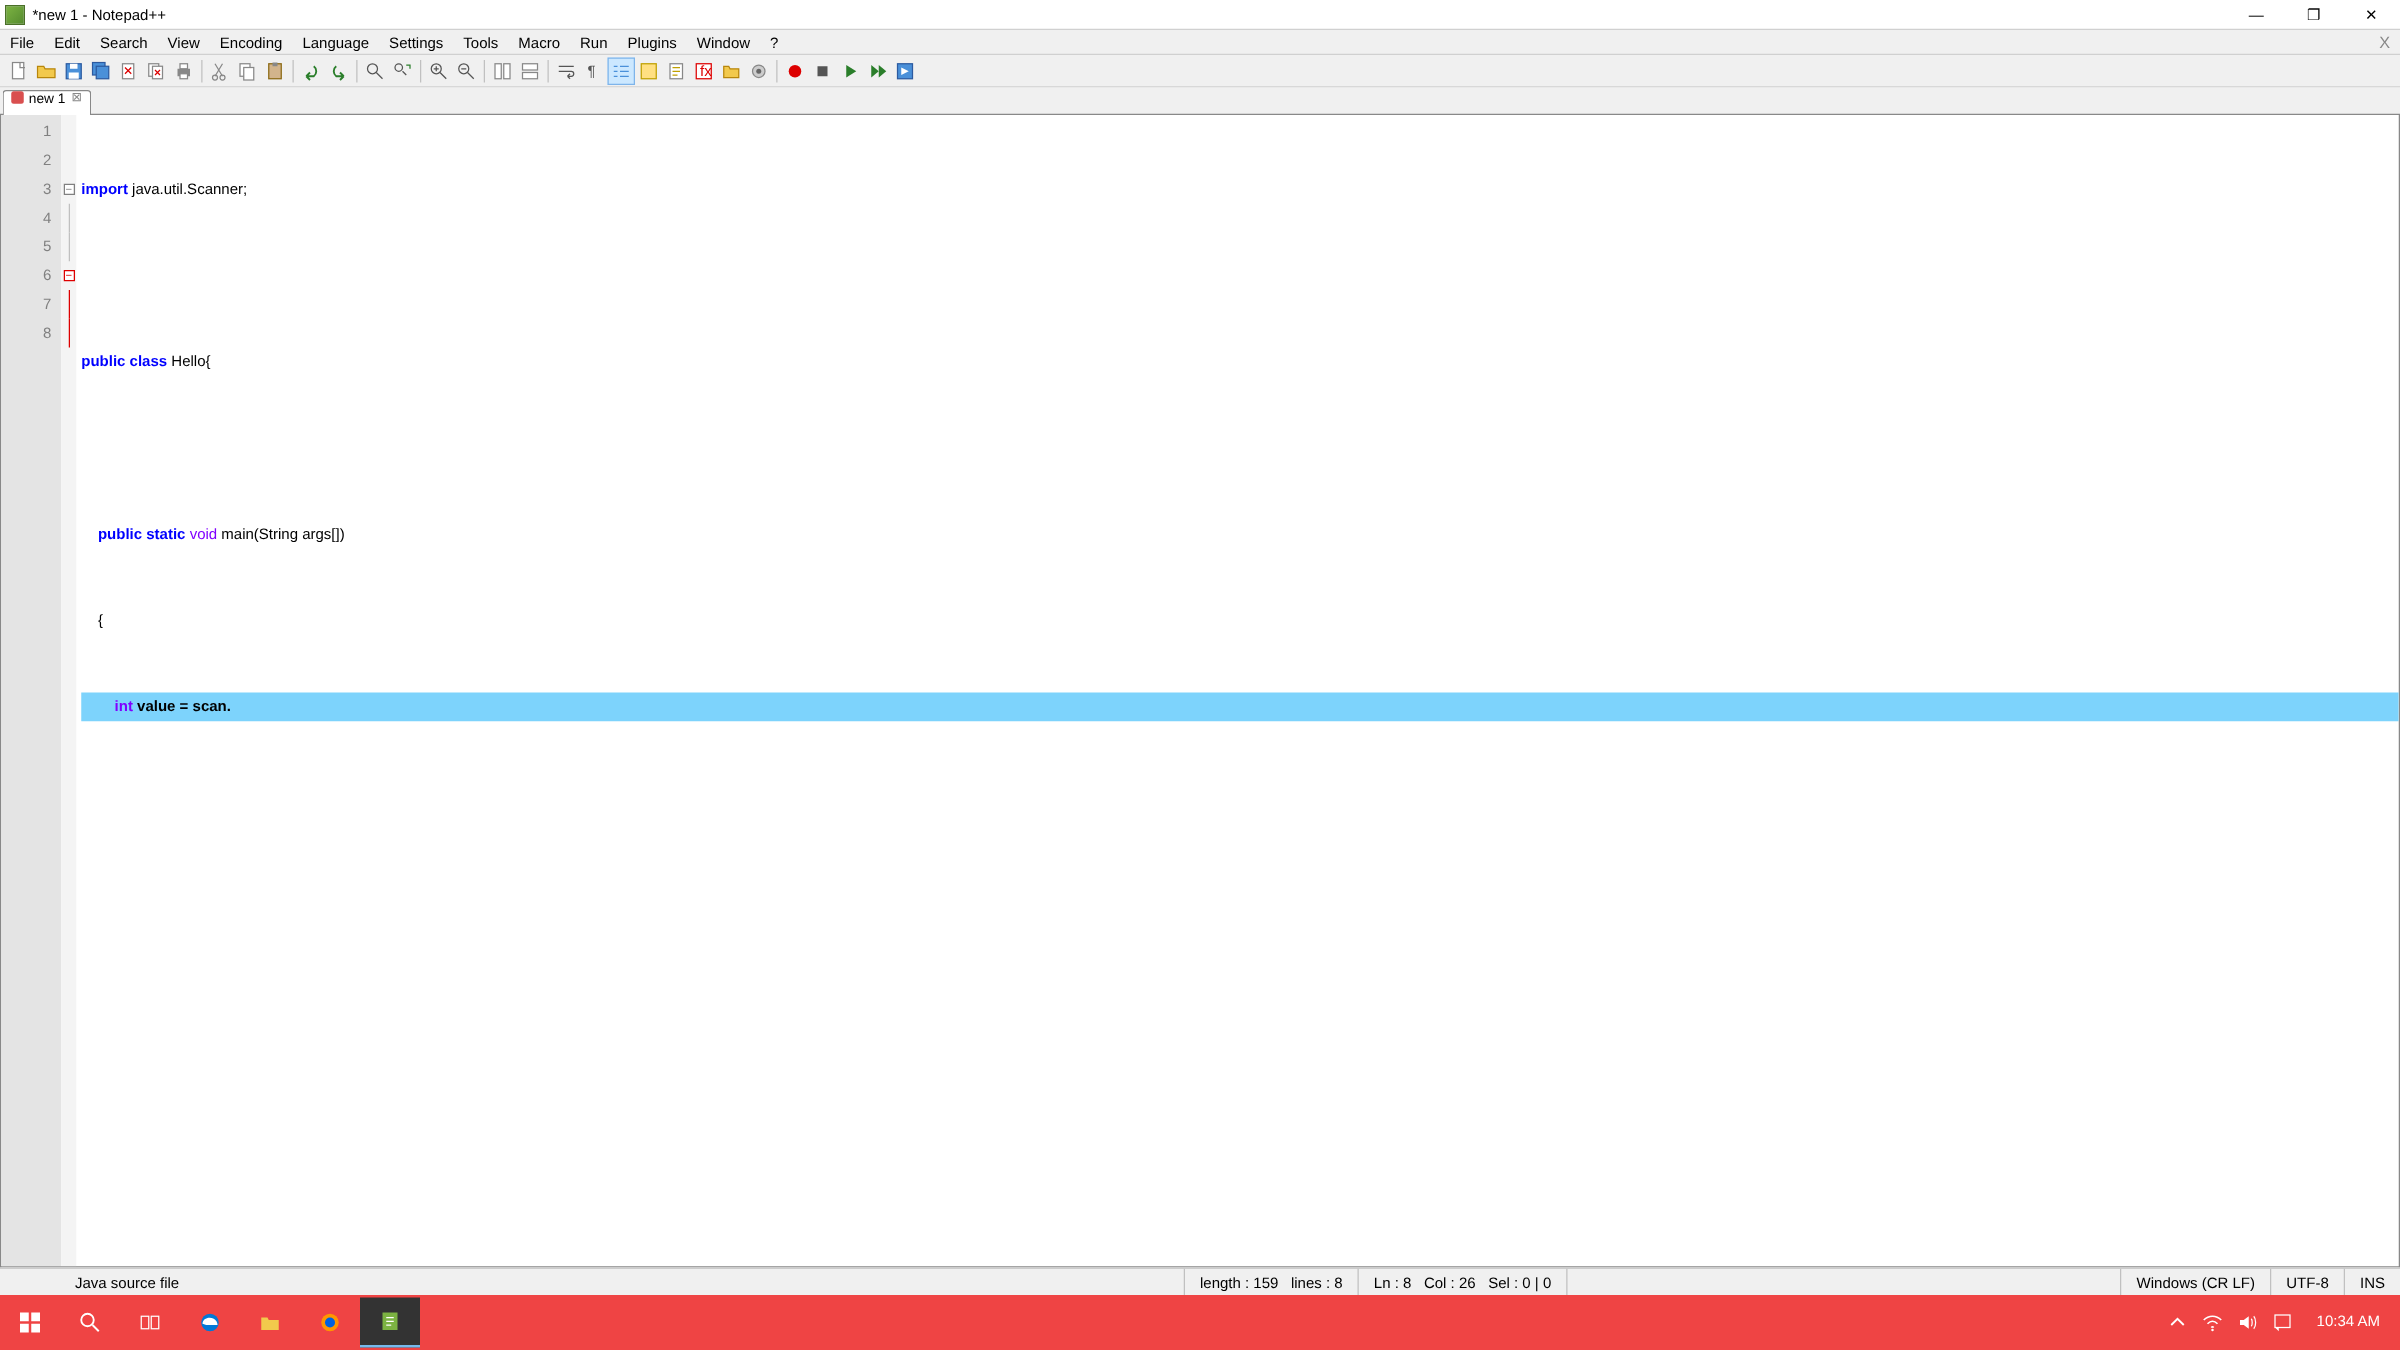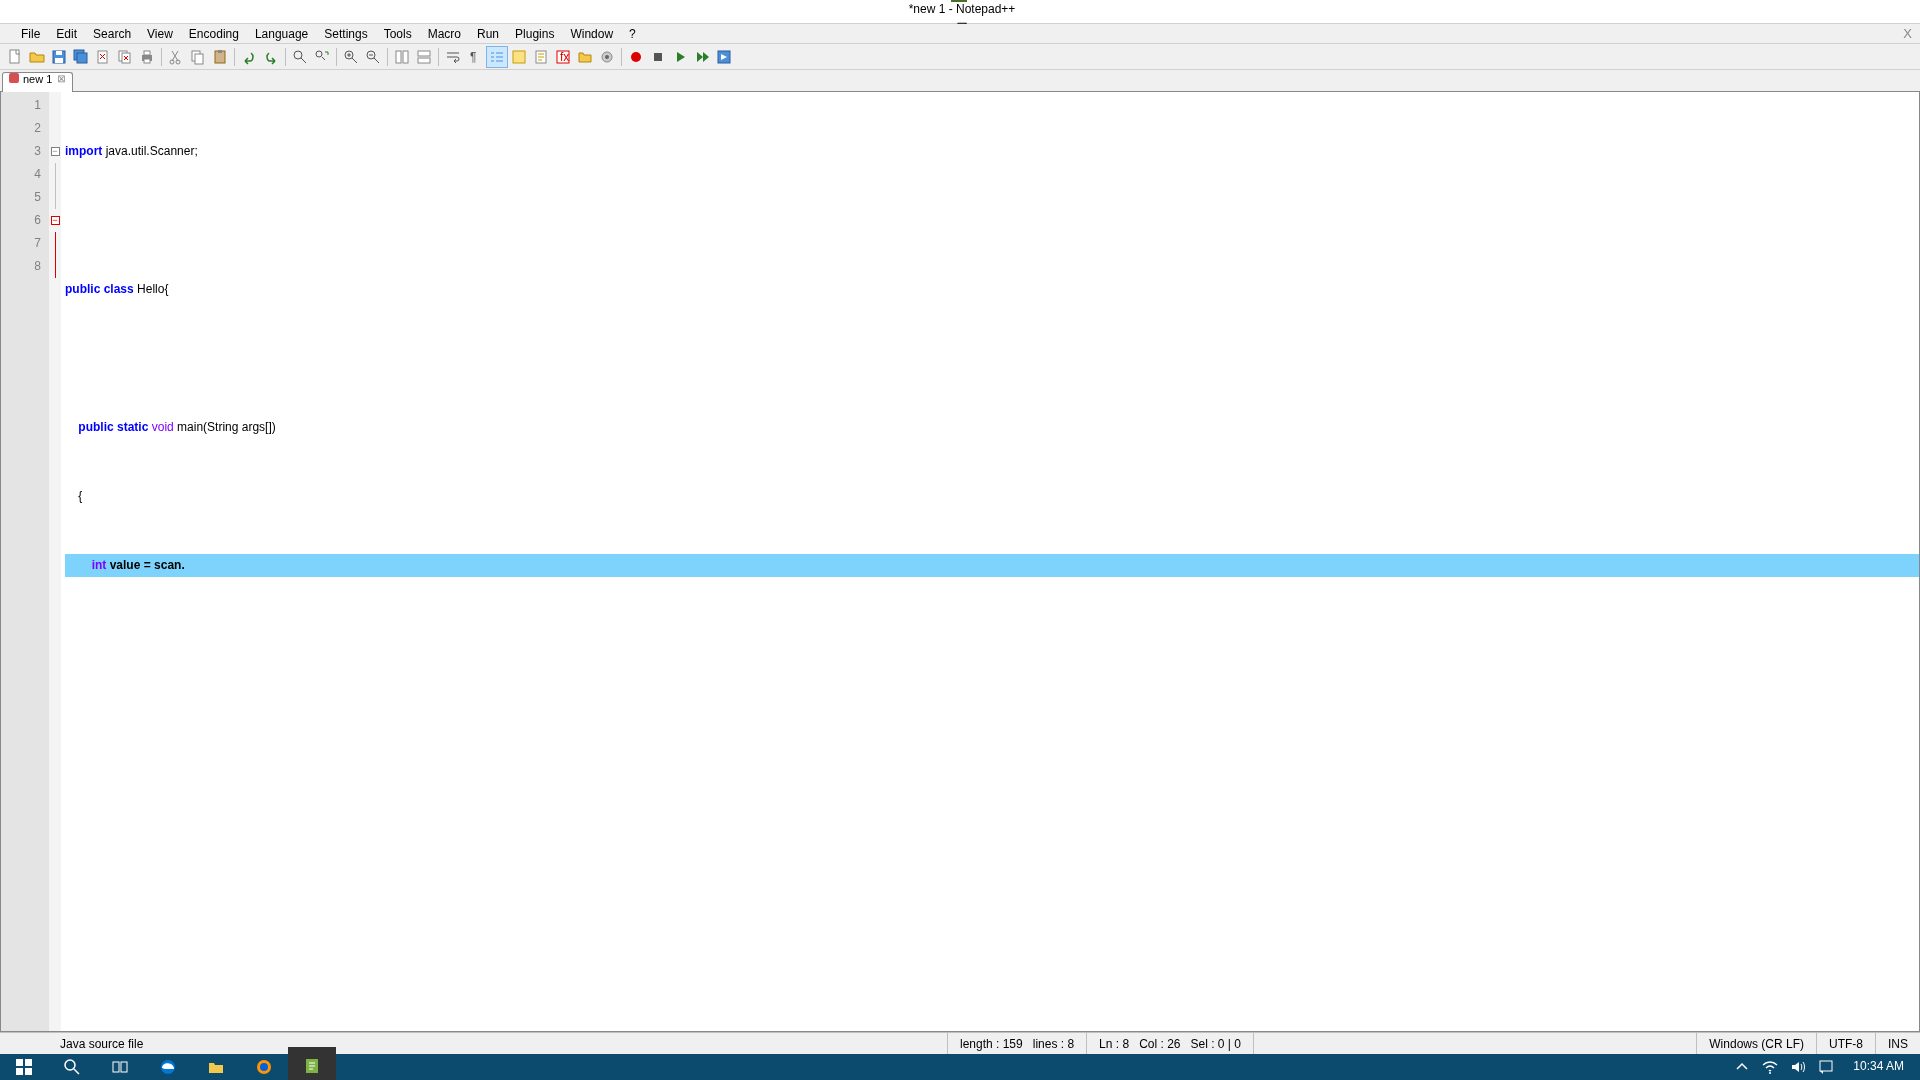--- a/index.html
+++ b/index.html
@@ -1,26 +1,26 @@
 <!DOCTYPE html>
 <html><head>
 <meta charset="utf-8">
 <style>
 * { margin: 0; padding: 0; box-sizing: border-box; font-family: "Segoe UI", Tahoma, sans-serif; font-size: 12px; }
 body { width: 1920px; height: 1080px; background: #fff; overflow: hidden; display: flex; flex-direction: column; }
 
 
-.titlebar { height: 24px; background: #fff; display: flex; align-items: center; padding-left: 4px; border-bottom: 1px solid #d0d0d0; flex-direction: column; }
+.titlebar { height: 24px; background: #fff; display: flex; align-items: center; padding-left: 4px; border-bottom: 1px solid #d0d0d0; }
 .titlebar .app-icon { width: 16px; height: 16px; margin-right: 6px; background: linear-gradient(135deg,#7cb342,#558b2f); border:1px solid #4a7028; }
 .titlebar .title { flex: 1; color: #000; font-size: 12px; }
 .titlebar .win-controls { display: flex; }
 .titlebar .win-btn { width: 46px; height: 24px; display: flex; align-items: center; justify-content: center; color: #000; }
 
 
-.menubar { height: 20px; display: flex; align-items: center; padding-left: 13px; background: #f0f0f0; border-bottom: 1px solid #d0d0d0; }
+.menubar { height: 20px; display: flex; align-items: center; padding-left: 0; background: #f0f0f0; border-bottom: 1px solid #d0d0d0; }
 .menubar .menu-item { padding: 2px 8px; font-size: 12px; color: #000; cursor: default; }
 
 
 .toolbar { height: 26px; display: flex; align-items: center; padding: 0 4px; background: #f0f0f0; border-bottom: 1px solid #d0d0d0; gap: 0; }
 .toolbar .tbtn { width: 22px; height: 22px; display: flex; align-items: center; justify-content: center; border: 1px solid transparent; }
 .toolbar .sep { width: 1px; height: 18px; background: #c0c0c0; margin: 0 3px; }
 .toolbar .tbtn.active { background: #cce8ff; border-color: #7eb4ea; }
 .toolbar svg { width: 16px; height: 16px; }
 
 
@@ -45,21 +45,21 @@
 .tp { color: #8000ff; }
 .id { color: #000; }
 
 
 .statusbar { height: 22px; background: #f0f0f0; border-top: 1px solid #c0c0c0; display: flex; align-items: center; font-size: 12px; color: #000; }
 .statusbar .cell { padding: 0 12px; border-right: 1px solid #c0c0c0; height: 100%; display: flex; align-items: center; }
 .statusbar .cell.first { flex: 0 0 900px; border-left: none; margin-left: 48px; }
 .statusbar .cell.grow { flex: 1; }
 
 
-.taskbar { height: 26px; background: #0c4a6e; display: flex; align-items: center; color: #fff; }
+.taskbar { height: 44px; background: #ef4444; display: flex; align-items: center; color: #fff; }
 .taskbar .task-item { width: 48px; height: 40px; display: flex; align-items: center; justify-content: center; }
 .taskbar .task-item.active { background: #333; border-bottom: 2px solid #76b9ed; }
 .taskbar .tray { margin-left: auto; display: flex; align-items: center; gap: 10px; padding: 0 8px; }
 .taskbar .tray .tray-icon { width: 18px; height: 18px; display:flex; align-items:center; justify-content:center; }
 .taskbar .clock { font-size: 12px; text-align: right; padding: 0 8px; line-height: 1.1; }
 .taskbar svg { width: 18px; height: 18px; fill: #fff; }
 
 
 .menubar .menu-close-x { margin-left: auto; padding: 0 8px; color: #888; font-size: 13px; }
 </style>

